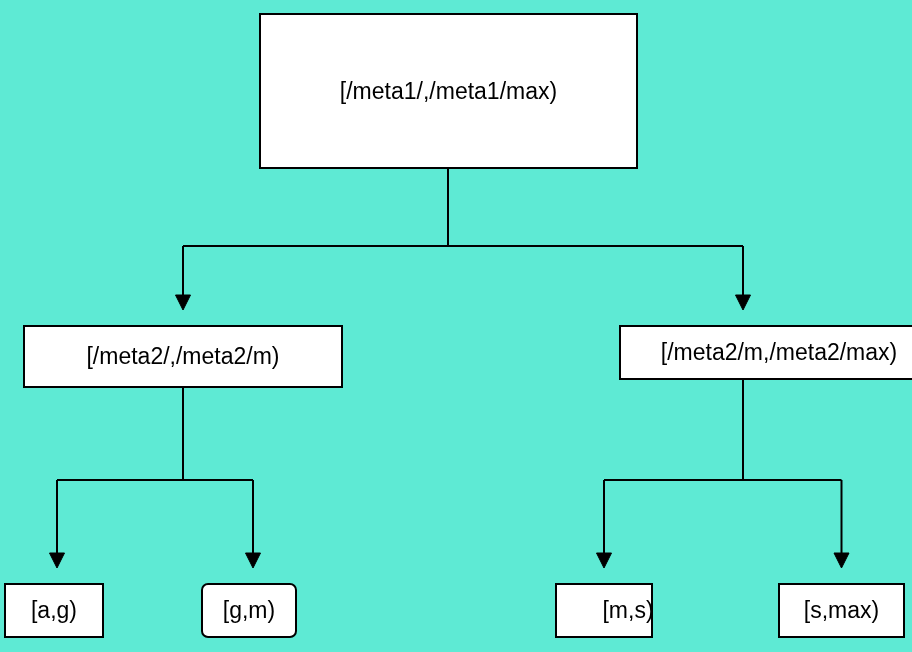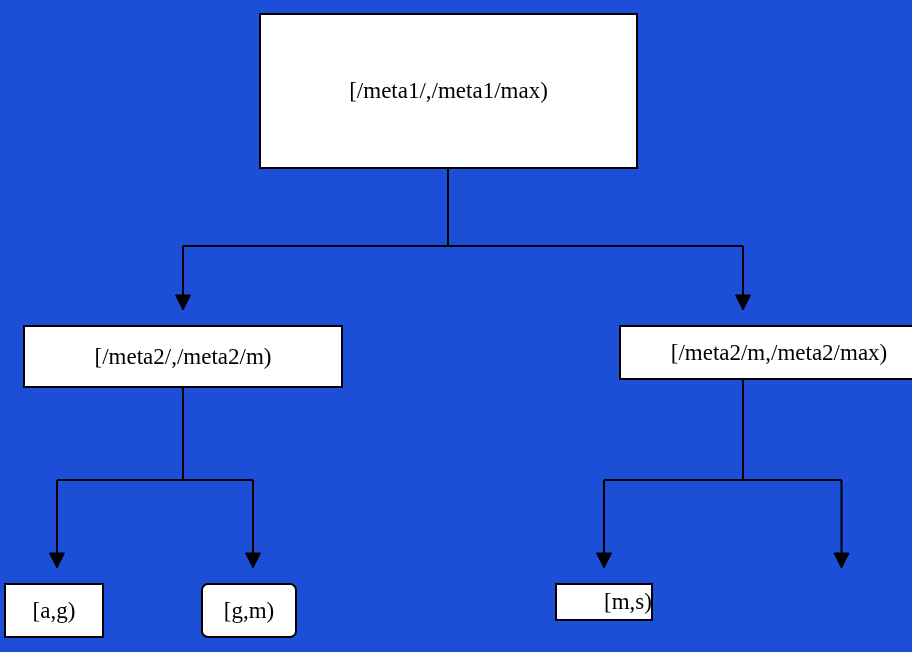--- a/index.html
+++ b/index.html
@@ -4,22 +4,22 @@
 <style>
   html, body {
     margin: 0;
     padding: 0;
     background: #ffffff;
   }
   #canvas {
     position: relative;
     width: 912px;
     height: 652px;
-    background: #1d4ed8;
-    font-family: Liberation Serif, serif;
+    background: #5eead4;
+    font-family: Liberation Sans, sans-serif;
     overflow: hidden;
   }
   #edges {
     position: absolute;
     left: 0;
     top: 0;
     width: 912px;
     height: 652px;
   }
   #edges path {
@@ -42,21 +42,21 @@
     justify-content: center;
     font-size: 23px;
     color: #000000;
     white-space: nowrap;
   }
   .node-root  { left: 259px; top: 13px;  width: 379px; height: 156px; }
   .node-left  { left: 23px;  top: 325px; width: 320px; height: 63px; }
   .node-right { left: 583px; top: 325px; width: 320px; height: 55px; margin-left: 36px; }
   .node-leaf1 { left: 4px;   top: 583px; width: 100px; height: 55px; }
   .node-leaf2 { left: 201px; top: 583px; width: 96px; height: 55px; border-radius: 7px; }
-  .node-leaf3 { left: 555px; top: 583px; width: 98px;  height: 38px; padding-left: 48px; }
+  .node-leaf3 { left: 555px; top: 583px; width: 98px;  height: 55px; padding-left: 48px; }
   .node-leaf4 { left: 778px; top: 583px; width: 127px; height: 55px; }
 </style>
 </head>
 <body>
 
 <div id="canvas">
 
   <svg id="edges" viewBox="0 0 912 652" xmlns="http://www.w3.org/2000/svg">
 
     <path d="M448,169 V246"></path>
@@ -98,14 +98,17 @@
   </div>
 
   <div class="node node-leaf2">
     <span>[g,m)</span>
   </div>
 
   <div class="node node-leaf3">
     <span>[m,s)</span>
   </div>
 
+  <div class="node node-leaf4">
+    <span>[s,max)</span>
+  </div>
 
 </div>
 
 </body></html>

